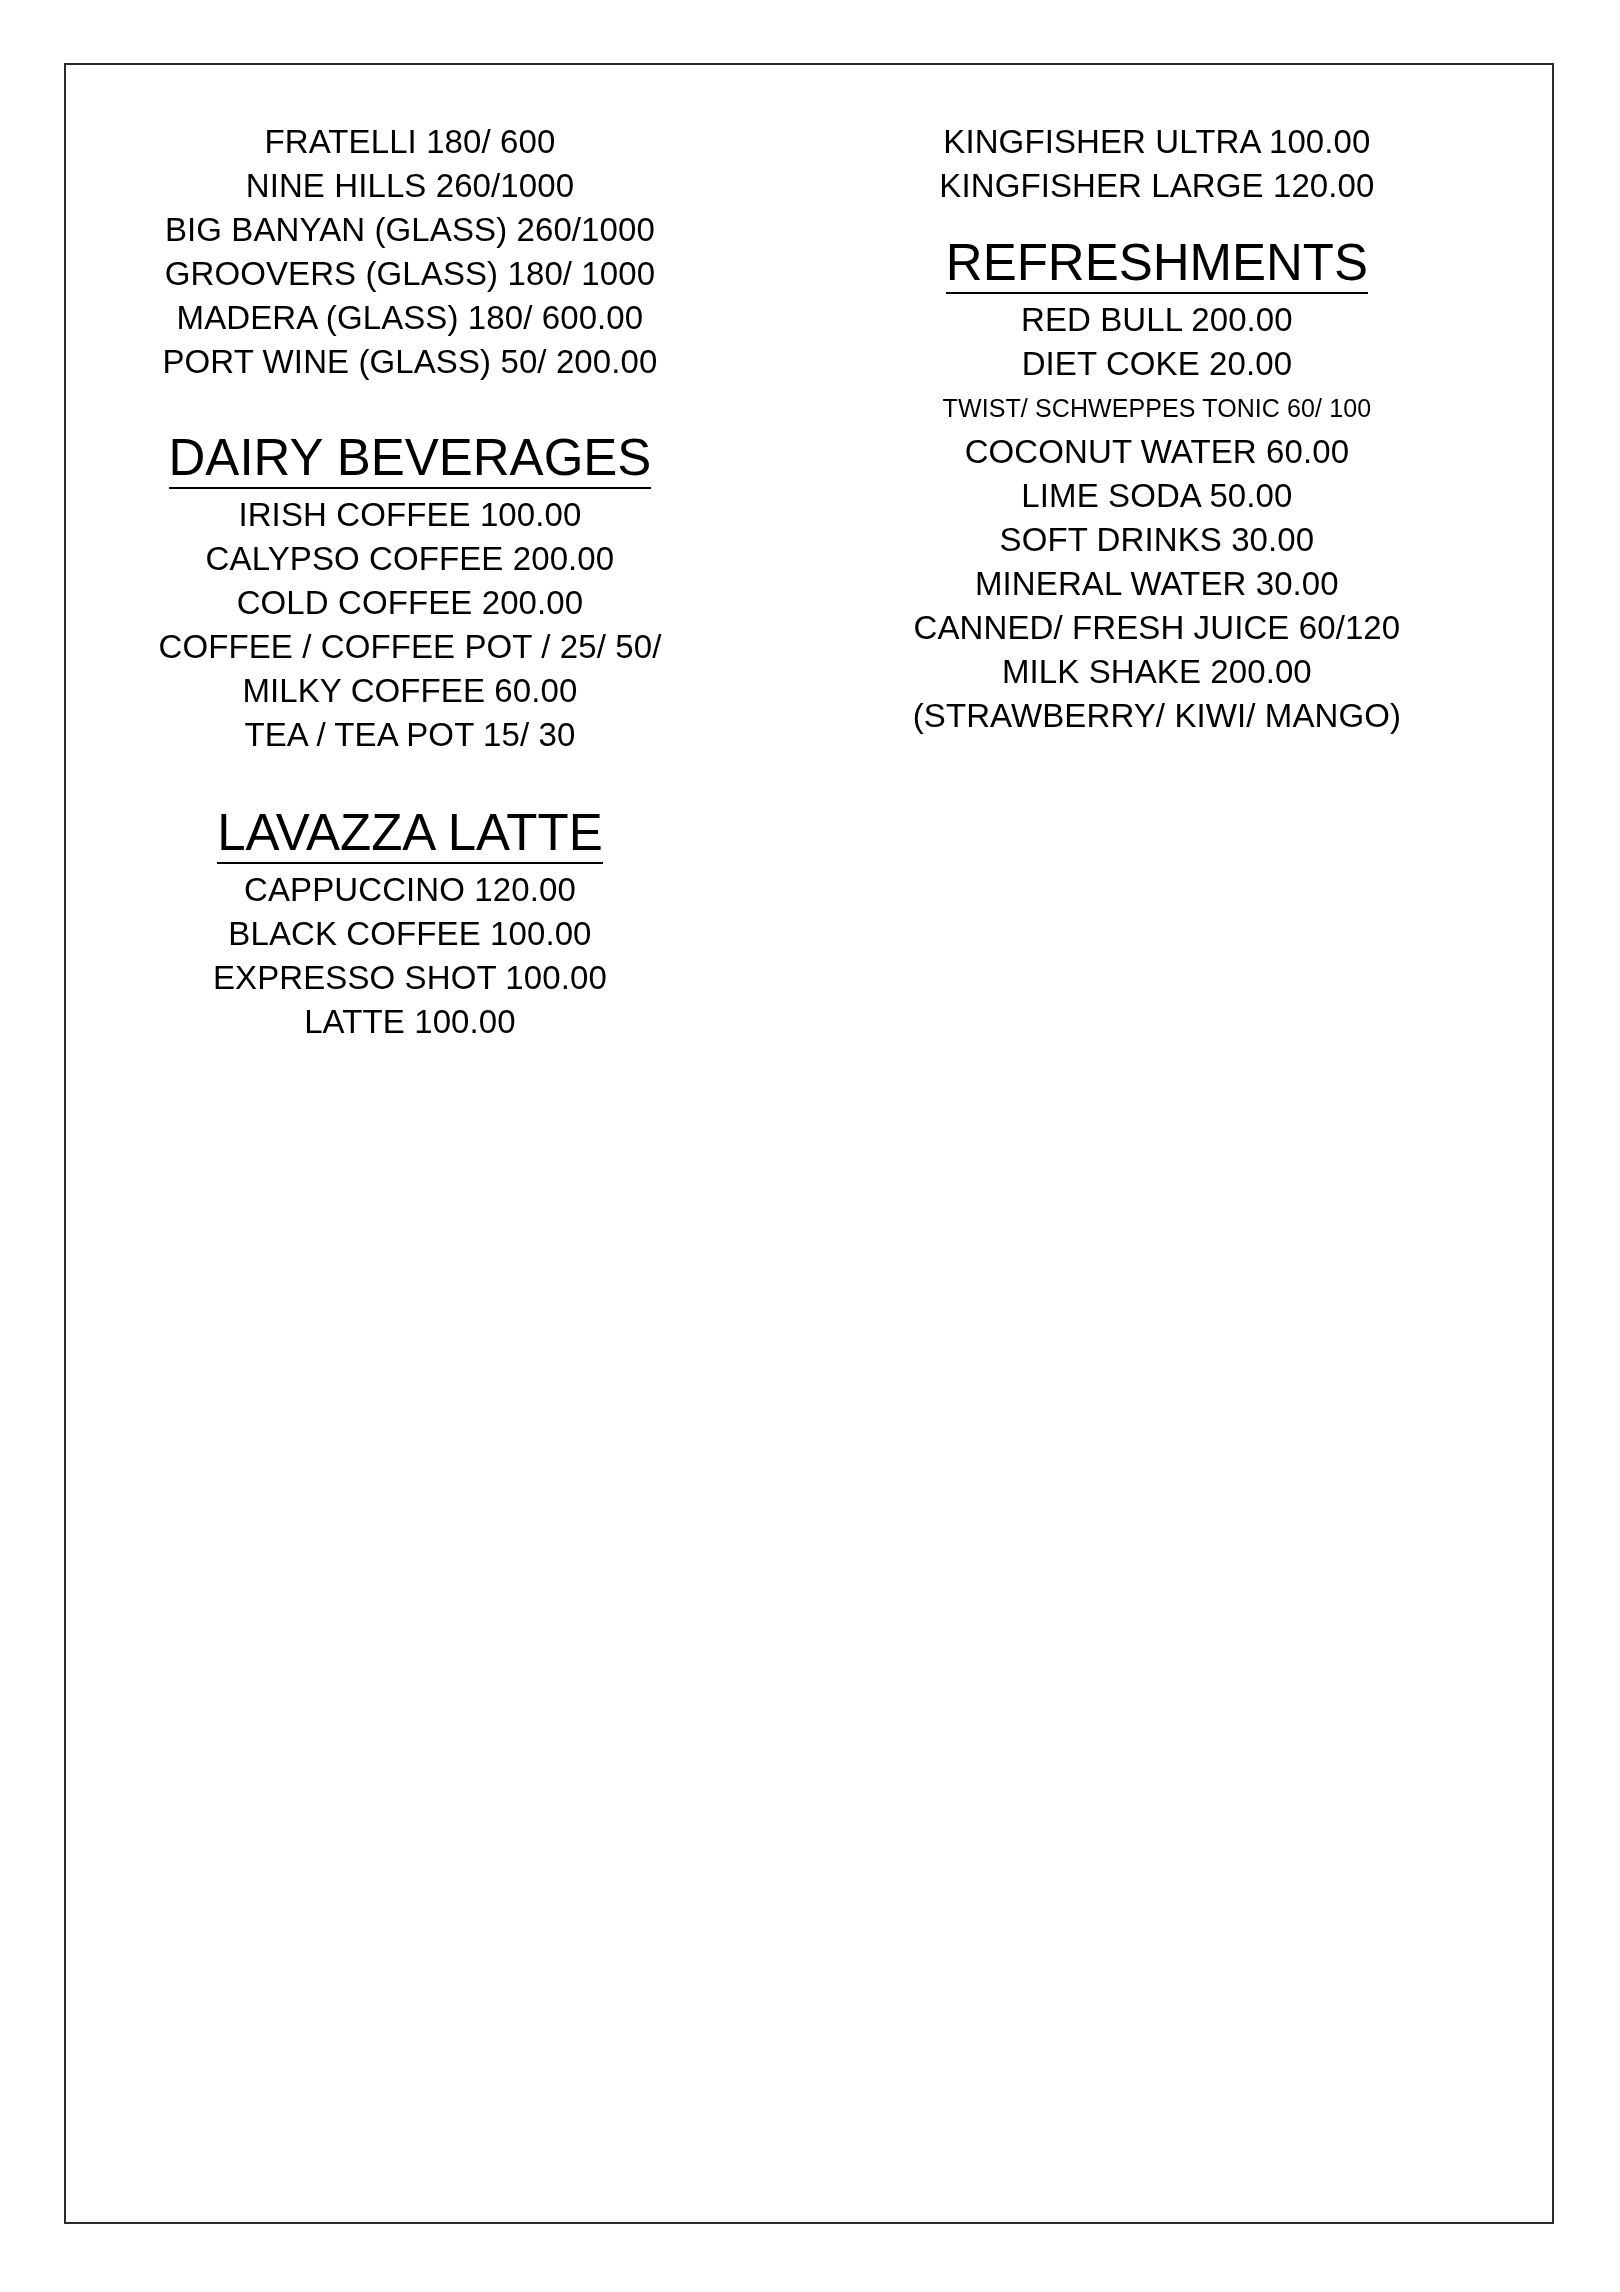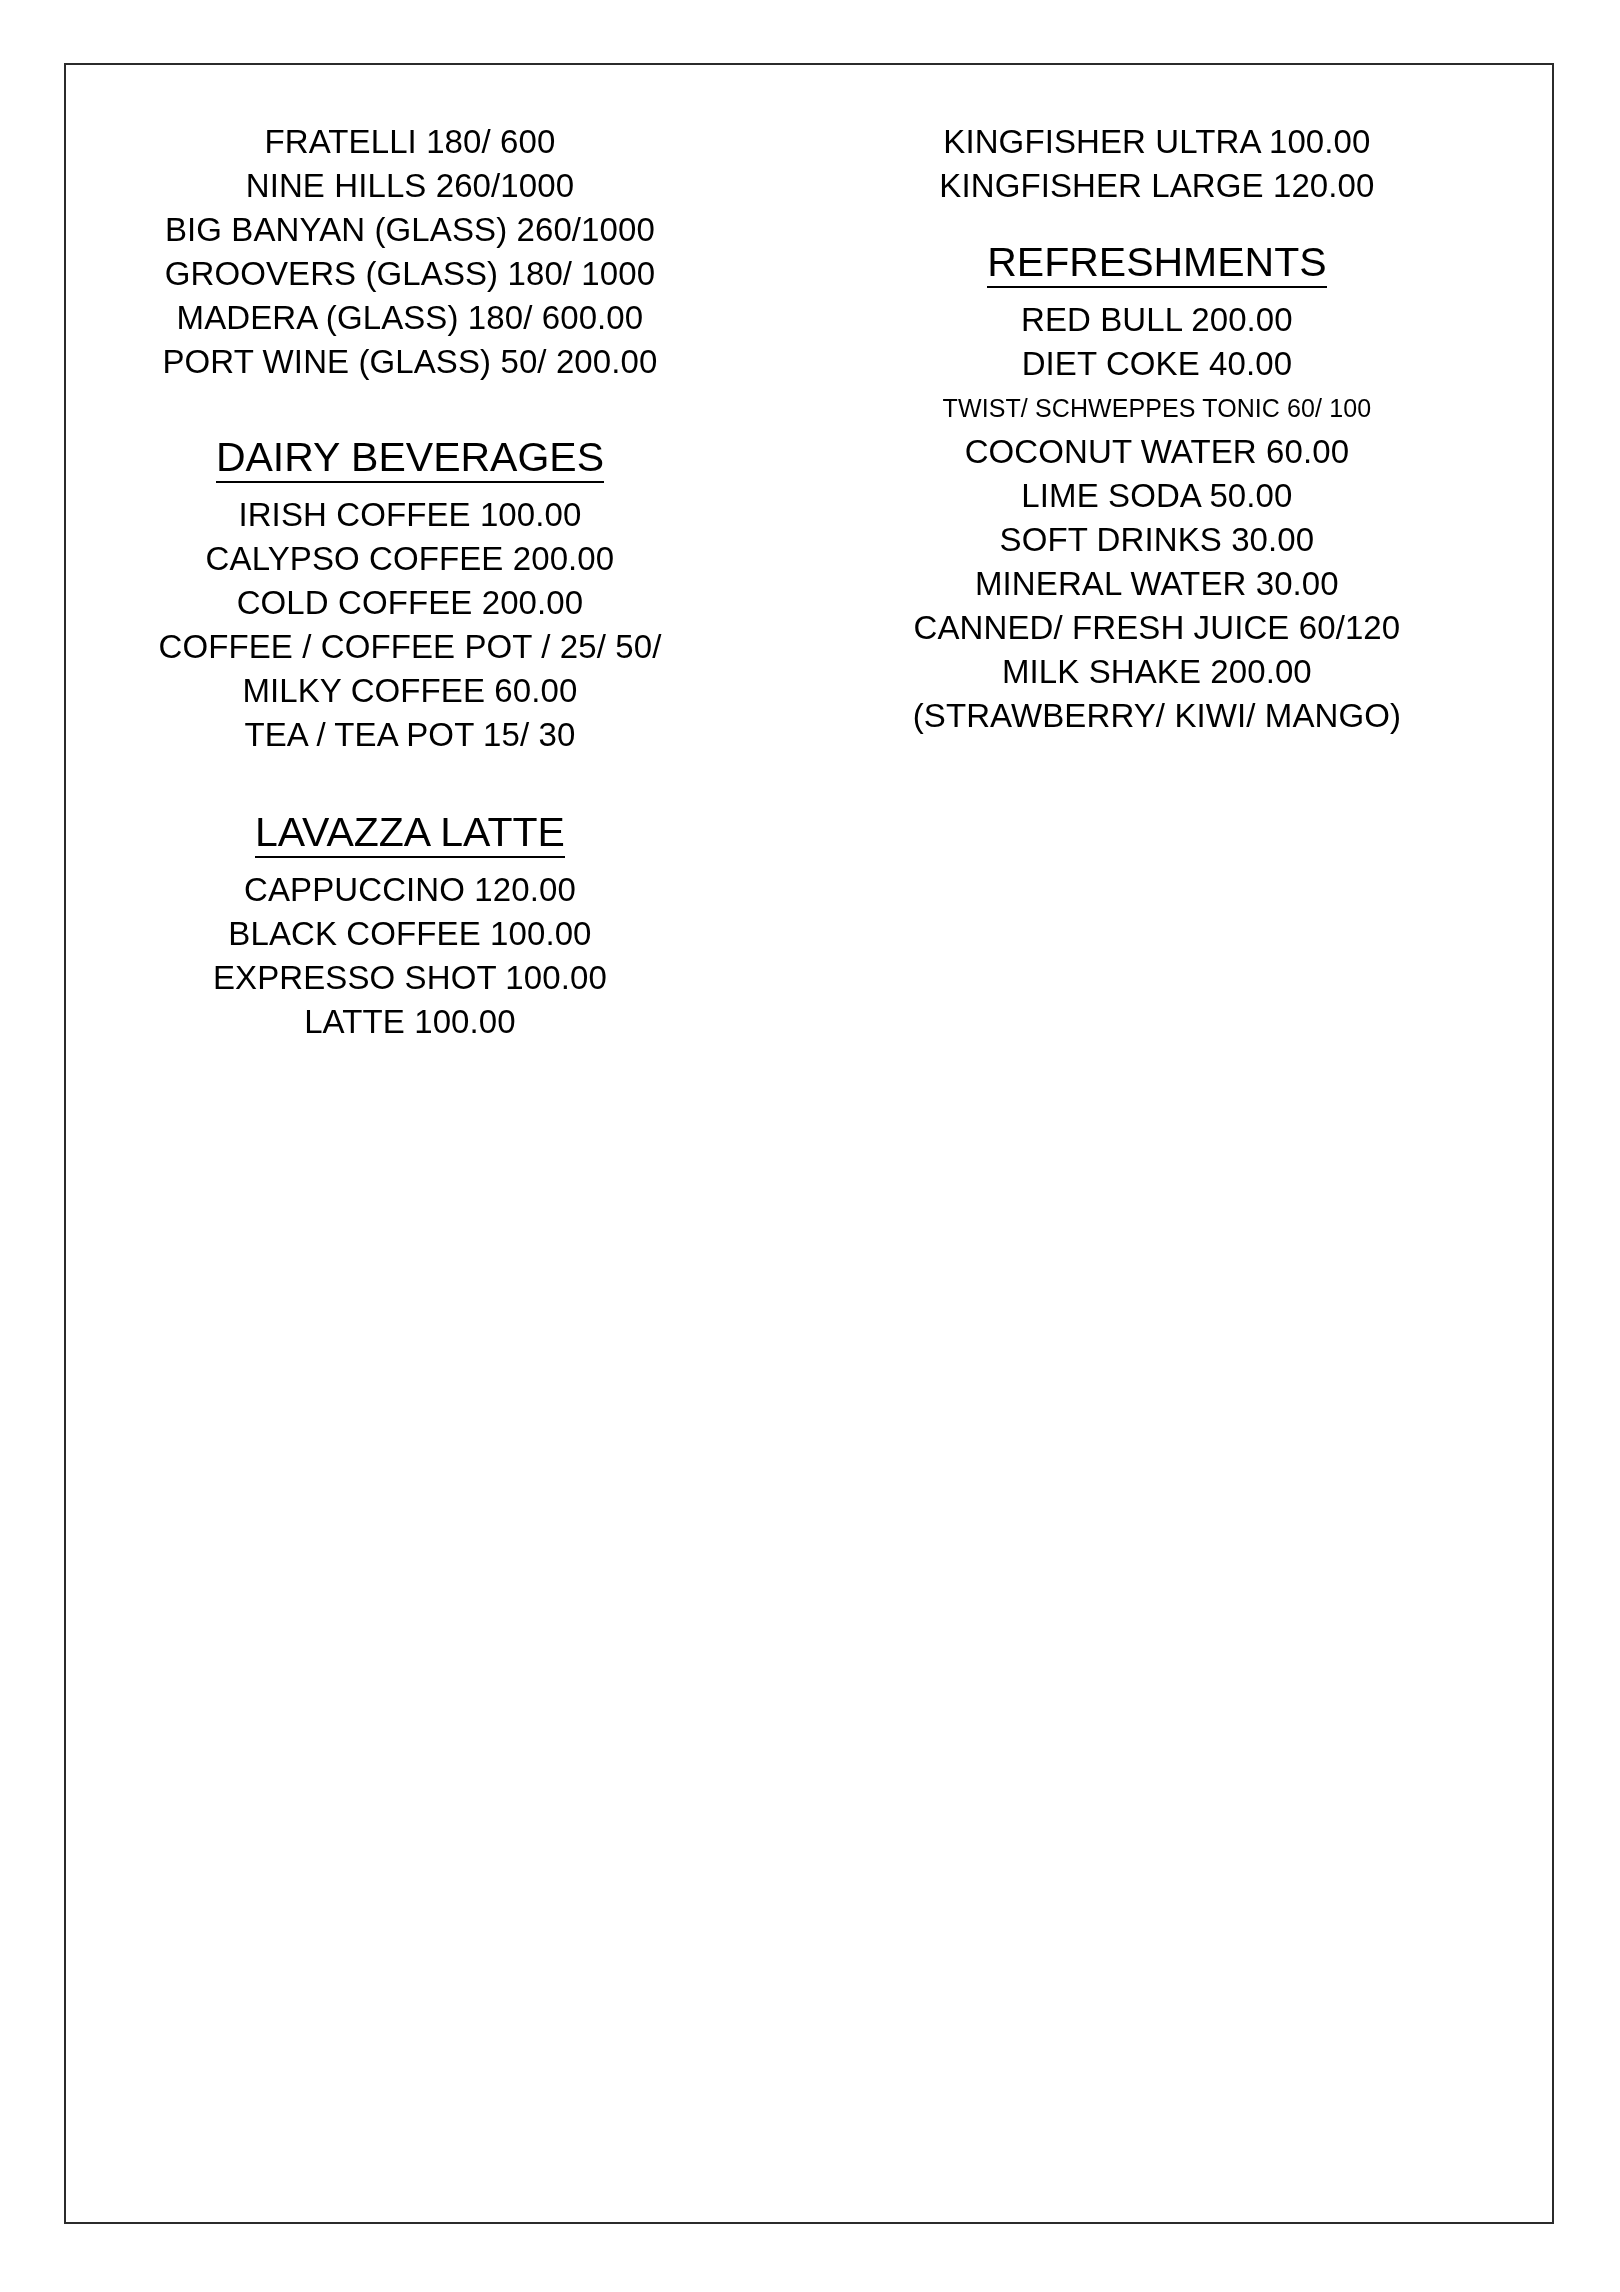--- a/index.html
+++ b/index.html
@@ -55,21 +55,21 @@
     line-height: 44px;
     letter-spacing: 0.1px;
     white-space: nowrap;
   }
   .menu-line.small {
     font-size: 25px;
     line-height: 44px;
   }
   .section-heading {
     text-align: center;
-    font-size: 41px;
+    font-size: 51px;
     line-height: 49px;
     white-space: nowrap;
     margin: 0;
     font-weight: normal;
   }
   .section-heading span {
     border-bottom: 2.9px solid #000000;
     padding-bottom: 1px;
   }
   .gap-before-heading { height: 49px; }
@@ -129,21 +129,21 @@
         <div class="menu-line">KINGFISHER ULTRA 100.00</div>
         <div class="menu-line">KINGFISHER LARGE 120.00</div>
       </div>
 
       <div class="gap-small"></div>
 
       <div>
         <div class="section-heading"><span>REFRESHMENTS</span></div>
         <div class="gap-heading-items"></div>
         <div class="menu-line">RED BULL    200.00</div>
-        <div class="menu-line">DIET COKE    40.00</div>
+        <div class="menu-line">DIET COKE    20.00</div>
         <div class="menu-line small">TWIST/ SCHWEPPES TONIC 60/ 100</div>
         <div class="menu-line">COCONUT WATER 60.00</div>
         <div class="menu-line">LIME SODA 50.00</div>
         <div class="menu-line">SOFT DRINKS 30.00</div>
         <div class="menu-line">MINERAL WATER  30.00</div>
         <div class="menu-line">CANNED/ FRESH JUICE 60/120</div>
         <div class="menu-line">MILK SHAKE 200.00</div>
         <div class="menu-line">(STRAWBERRY/ KIWI/ MANGO)</div>
       </div>
 

